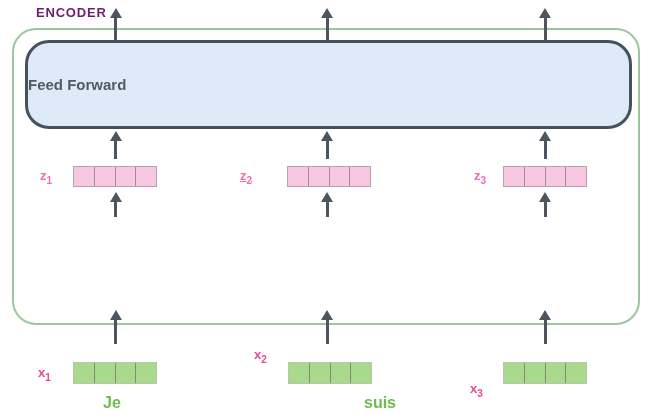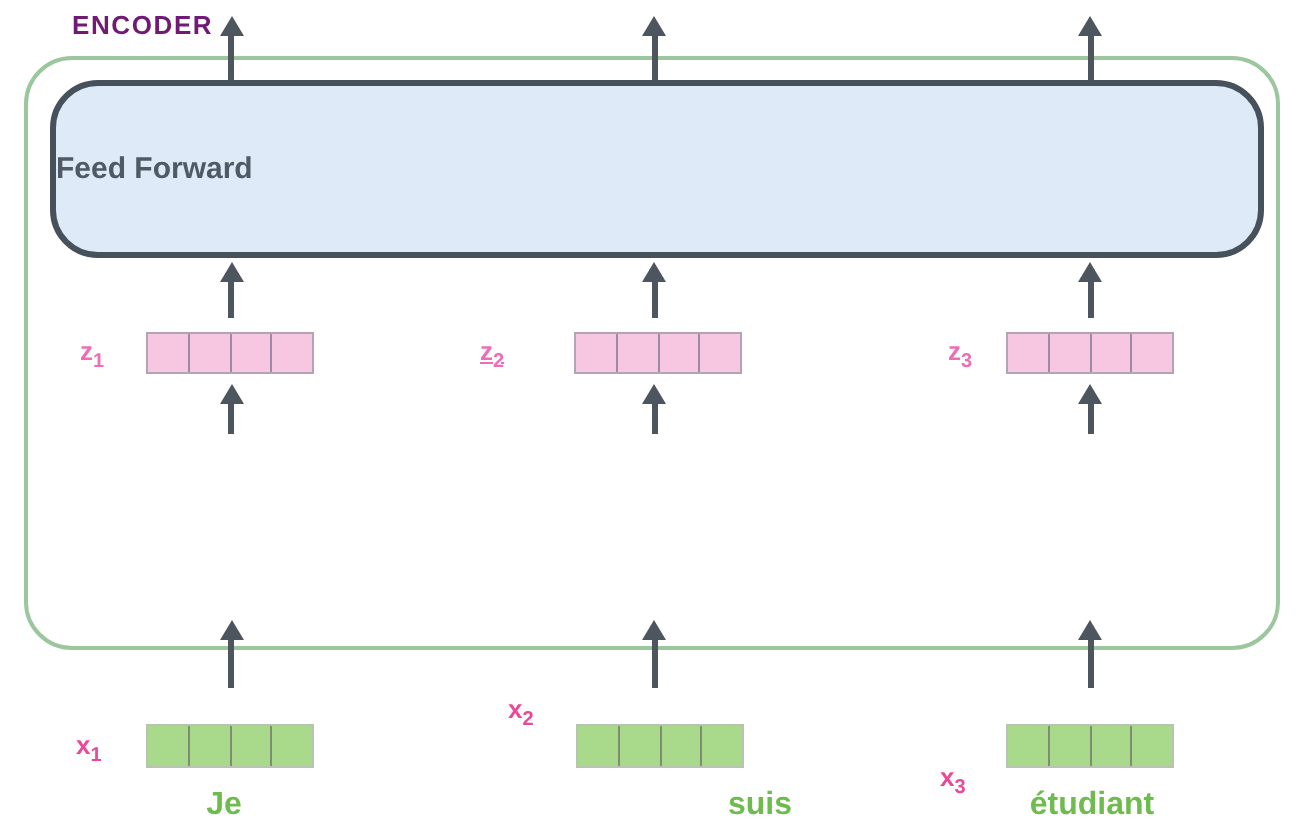--- a/index.html
+++ b/index.html
@@ -166,15 +166,14 @@
   </div>
   <div class="vec green" style="left:503px; top:362px; width:84px; height:22px;">
     <div class="cell"></div>
     <div class="cell"></div>
     <div class="cell"></div>
     <div class="cell"></div>
   </div>
 
   <div class="word" style="left:112px;">Je</div>
   <div class="word" style="left:348px;margin-left:32px;">suis</div>
-  <div class="word" style="left:546px;">étudiant</div>
 
 </div>
 
 </body></html>

